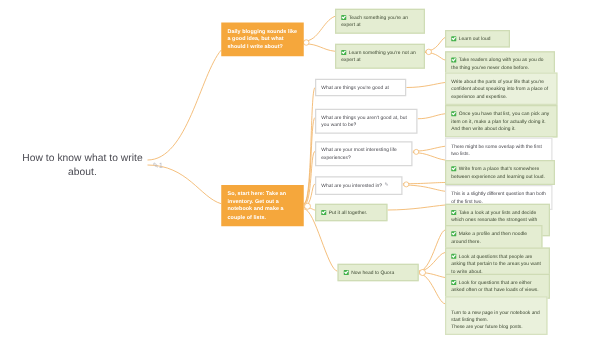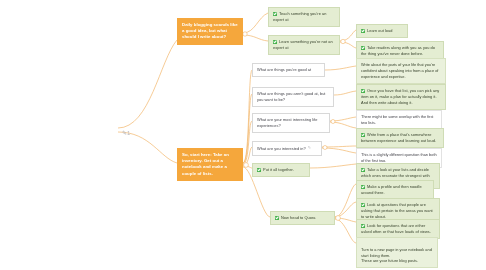--- a/index.html
+++ b/index.html
@@ -148,20 +148,23 @@
     <g fill="#ffffff" stroke="#f2b66a" stroke-width="0.6">
       <circle cx="245" cy="34" r="2.2"></circle>
       <circle cx="343" cy="41.5" r="2.2"></circle>
       <circle cx="246" cy="165" r="2.4"></circle>
       <circle cx="338" cy="218" r="2.4"></circle>
       <circle cx="333" cy="121.5" r="2"></circle>
       <circle cx="325" cy="147.5" r="2"></circle>
     </g>
   </svg>
 
+  <div class="node root" style="left:14px;top:121px;width:104px;">
+    <span>How to know what to write about.</span>
+  </div>
   <div class="root-icon" style="left:122px;top:130px;">✎1</div>
 
   <div class="node orange" style="left:177px;top:18px;width:66px;">
     <span>Daily blogging sounds like a good idea, but what should I write about?</span>
   </div>
 
   <div class="node orange" style="left:177px;top:148px;width:66px;">
     <span>So, start here: Take an inventory. Get out a notebook and make a couple of lists.</span>
   </div>
 

